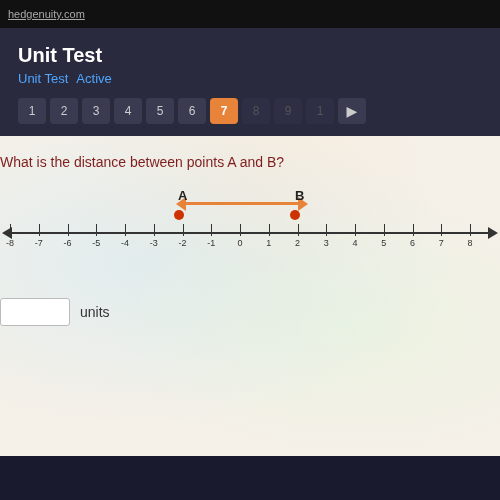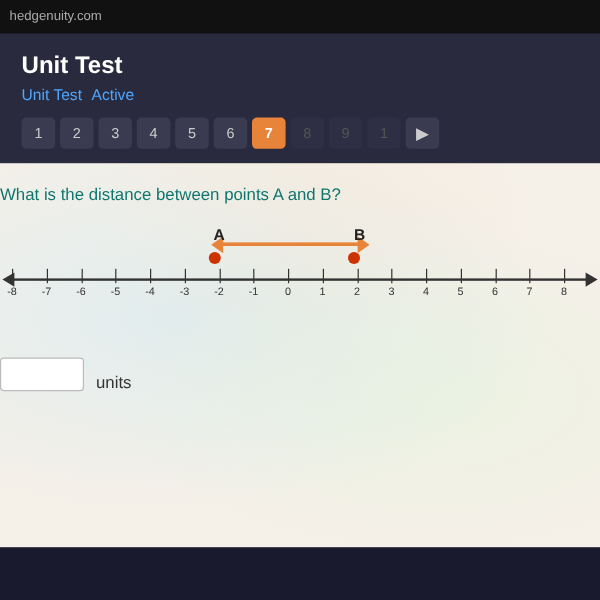--- a/index.html
+++ b/index.html
@@ -14,20 +14,21 @@
     .top-bar {
       height: 28px;
       background: #111;
       display: flex;
       align-items: center;
       padding: 0 8px;
     }
     .top-bar-url {
       color: #aaa;
       font-size: 11px;
+      text-decoration: underline;
     }
 
     .main-content {
       background: #2a2a3e;
       padding: 16px 18px 12px 18px;
     }
 
     .page-title {
       color: #ffffff;
       font-size: 20px;
@@ -103,21 +104,21 @@
         radial-gradient(ellipse at 30% 40%, rgba(180,230,255,0.3) 0%, transparent 60%),
         radial-gradient(ellipse at 70% 60%, rgba(200,255,200,0.2) 0%, transparent 50%),
         radial-gradient(ellipse at 50% 20%, rgba(255,220,180,0.2) 0%, transparent 50%);
       z-index: 0;
     }
 
     .question-text {
       position: relative;
       z-index: 1;
       font-size: 14px;
-      color: #0f766e;
+      color: #7f1d1d;
       margin-bottom: 18px;
     }
 
     .number-line-container {
       position: relative;
       z-index: 1;
       margin: 10px 0 20px 0;
       height: 90px;
     }
 
@@ -242,21 +243,21 @@
       font-size: 9px;
       color: #333;
       top: 14px;
       transform: translateX(-50%);
     }
 
     .answer-row {
       position: relative;
       z-index: 1;
       display: flex;
-      align-items: flex-end;
+      align-items: center;
       gap: 10px;
       margin-top: 6px;
     }
 
     .answer-input {
       width: 70px;
       height: 28px;
       border: 1px solid #bbb;
       background: #fff;
       border-radius: 3px;

